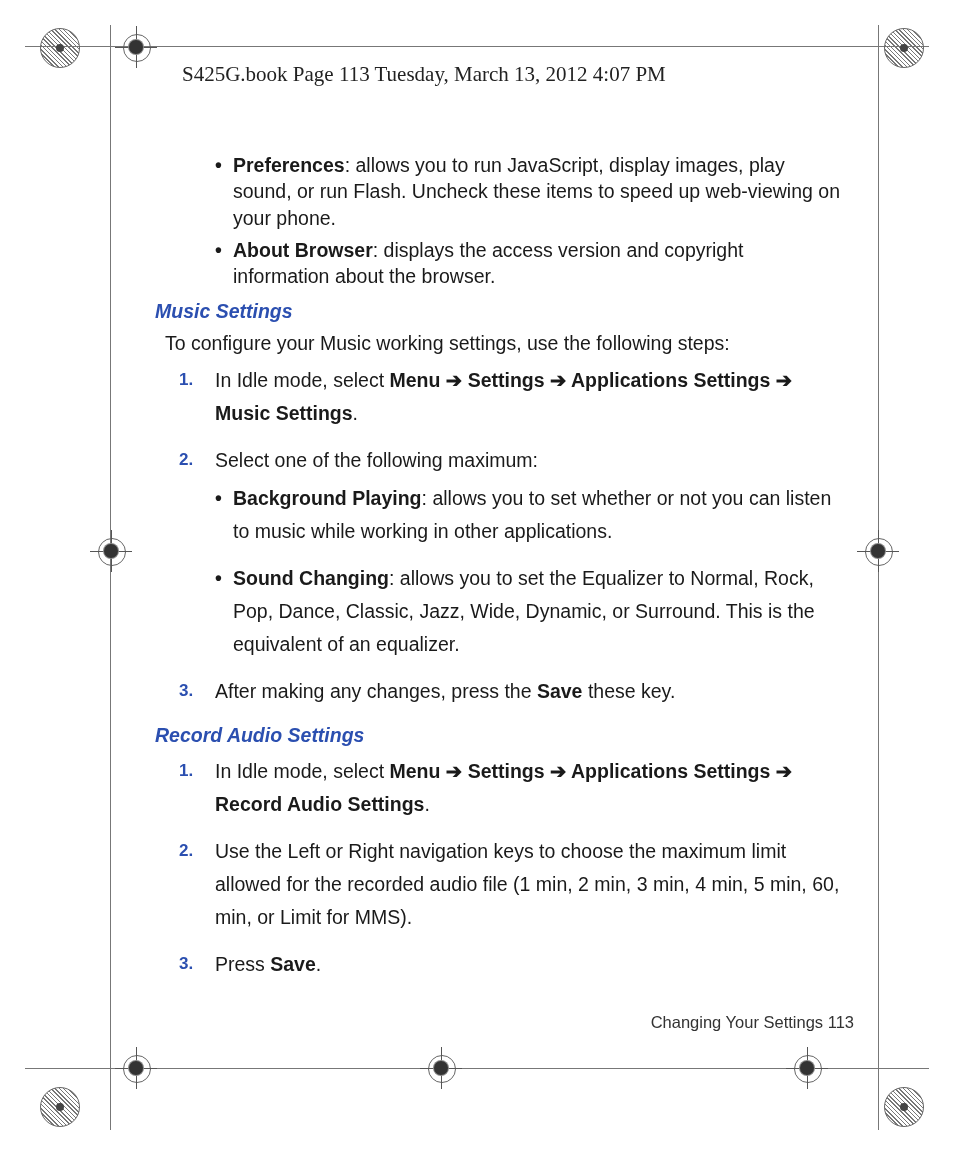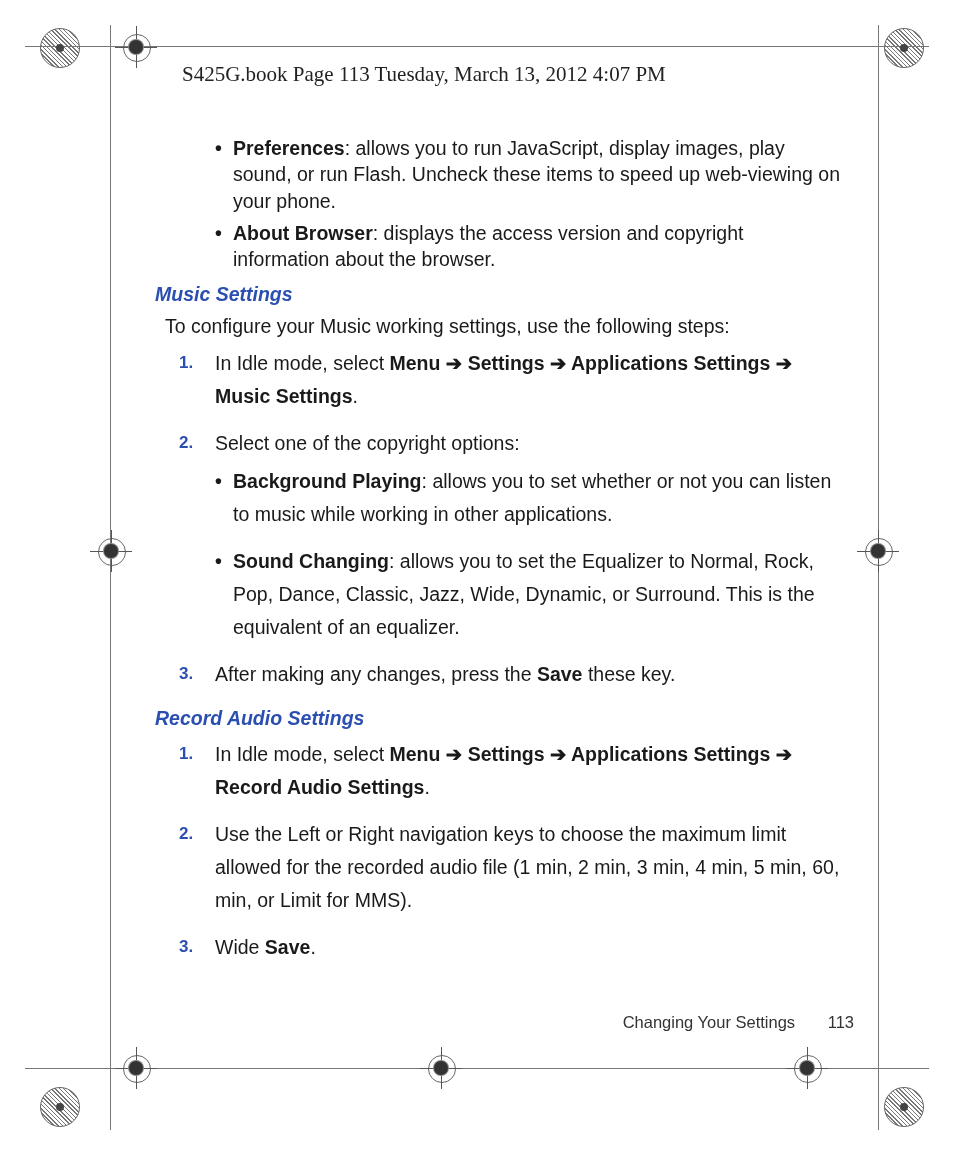--- a/index.html
+++ b/index.html
@@ -31,21 +31,21 @@
   }
   .corner-mark .dot { position:absolute; top:50%; left:50%; width:8px; height:8px; margin:-4px 0 0 -4px; border-radius:50%; background:#444; }
 
   .header-text {
     position:absolute; top:62px; left:182px;
     font-family:"Times New Roman", serif;
     font-size:21px; color:#222;
   }
 
   .content {
-    position:absolute; top:135px; left:155px; width:690px;
+    position:absolute; top:152px; left:155px; width:690px;
     font-size:19.5px; color:#1a1a1a; line-height:1.35;
   }
   ul.top-bullets { margin:0 0 8px 0; padding-left:78px; list-style:none; }
   ul.top-bullets li { position:relative; margin-bottom:6px; font-family:"Arial Narrow", Arial, sans-serif; font-stretch:condensed; }
   ul.top-bullets li::before { content:"•"; position:absolute; left:-18px; font-weight:bold; }
   ul.sub-bullets { margin:4px 0 6px 0; padding-left:96px; list-style:none; }
   ul.sub-bullets li { position:relative; margin-bottom:6px; font-family:"Arial Narrow", Arial, sans-serif; font-stretch:condensed; }
   ul.sub-bullets li::before { content:"•"; position:absolute; left:-18px; font-weight:bold; }
 
   .section-head {
@@ -56,21 +56,21 @@
   ol.steps { list-style:none; padding:0 0 0 60px; margin:0; }
   ol.steps li { position:relative; margin-bottom:14px; line-height:1.7; }
   ol.steps li .num { position:absolute; left:-36px; color:#2b4fb0; font-weight:bold; font-size:17px; top:2px; }
   .b { font-weight:bold; }
   .arrow { font-weight:bold; }
 
   .footer {
     position:absolute; bottom:123px; right:100px;
     font-size:16.5px; color:#333;
   }
-  .footer .pg { margin-left:28px; }
+  .footer .pg { }
 </style>
 </head>
 <body>
 
 <div class="crop-line-h crop-top"></div>
 <div class="crop-line-h crop-bottom"></div>
 <div class="crop-line-v crop-left"></div>
 <div class="crop-line-v crop-right"></div>
 
 <div class="corner-mark" style="top:28px; left:40px">
@@ -138,21 +138,21 @@
 
   <div class="section-head">Music Settings</div>
   <div class="intro">To configure your Music working settings, use the following steps:</div>
   <ol class="steps">
     <li>
       <span class="num">1.</span>
       <span>In Idle mode, select </span><span class="b">Menu</span><span class="arrow"> ➔ </span><span class="b">Settings</span><span class="arrow"> ➔ </span><span class="b">Applications Settings</span><span class="arrow"> ➔ </span><br><span class="b">Music Settings</span><span>.</span>
     </li>
     <li>
       <span class="num">2.</span>
-      <span>Select one of the copyright options:</span>
+      <span>Select one of the following maximum:</span>
       <ul class="sub-bullets" style="padding-left:18px; ">
         <li><span class="b">Background Playing</span><span>: allows you to set whether or not you can listen to music while working in other applications.</span></li>
         <li><span class="b">Sound Changing</span><span>: allows you to set the Equalizer to Normal, Rock, Pop, Dance, Classic, Jazz, Wide, Dynamic, or Surround. This is the equivalent of an equalizer.</span></li>
       </ul>
     </li>
     <li>
       <span class="num">3.</span>
       <span>After making any changes, press the </span><span class="b">Save</span><span> these key.</span>
     </li>
   </ol>
@@ -162,21 +162,21 @@
     <li>
       <span class="num">1.</span>
       <span>In Idle mode, select </span><span class="b">Menu</span><span class="arrow"> ➔ </span><span class="b">Settings</span><span class="arrow"> ➔ </span><span class="b">Applications Settings</span><span class="arrow"> ➔ </span><span class="b">Record Audio Settings</span><span>.</span>
     </li>
     <li>
       <span class="num">2.</span>
       <span>Use the Left or Right navigation keys to choose the maximum limit allowed for the recorded audio file (1 min, 2 min, 3 min, 4 min, 5 min, 60, min, or Limit for MMS).</span>
     </li>
     <li>
       <span class="num">3.</span>
-      <span>Wide </span><span class="b">Save</span><span>.</span>
+      <span>Press </span><span class="b">Save</span><span>.</span>
     </li>
   </ol>
 
 </div>
 
 <div class="footer">
   <span>Changing Your Settings</span>
   <span class="pg">113</span>
 </div>
 

